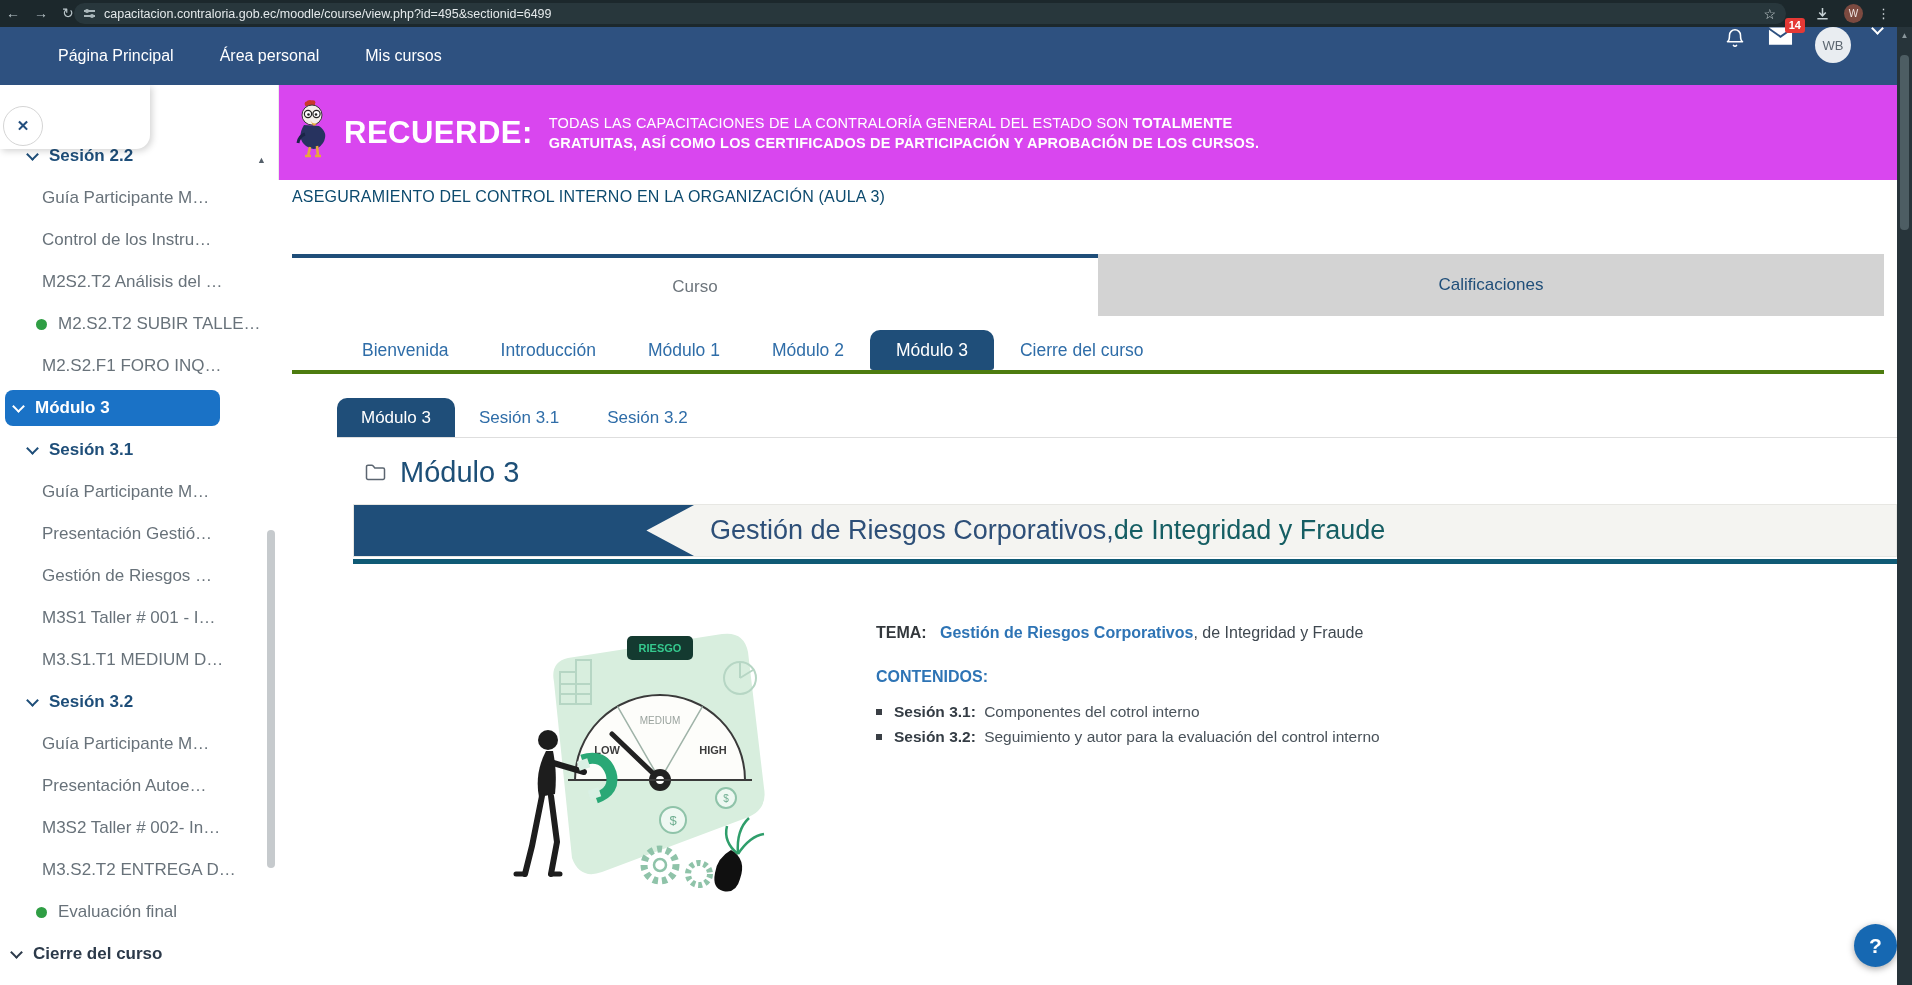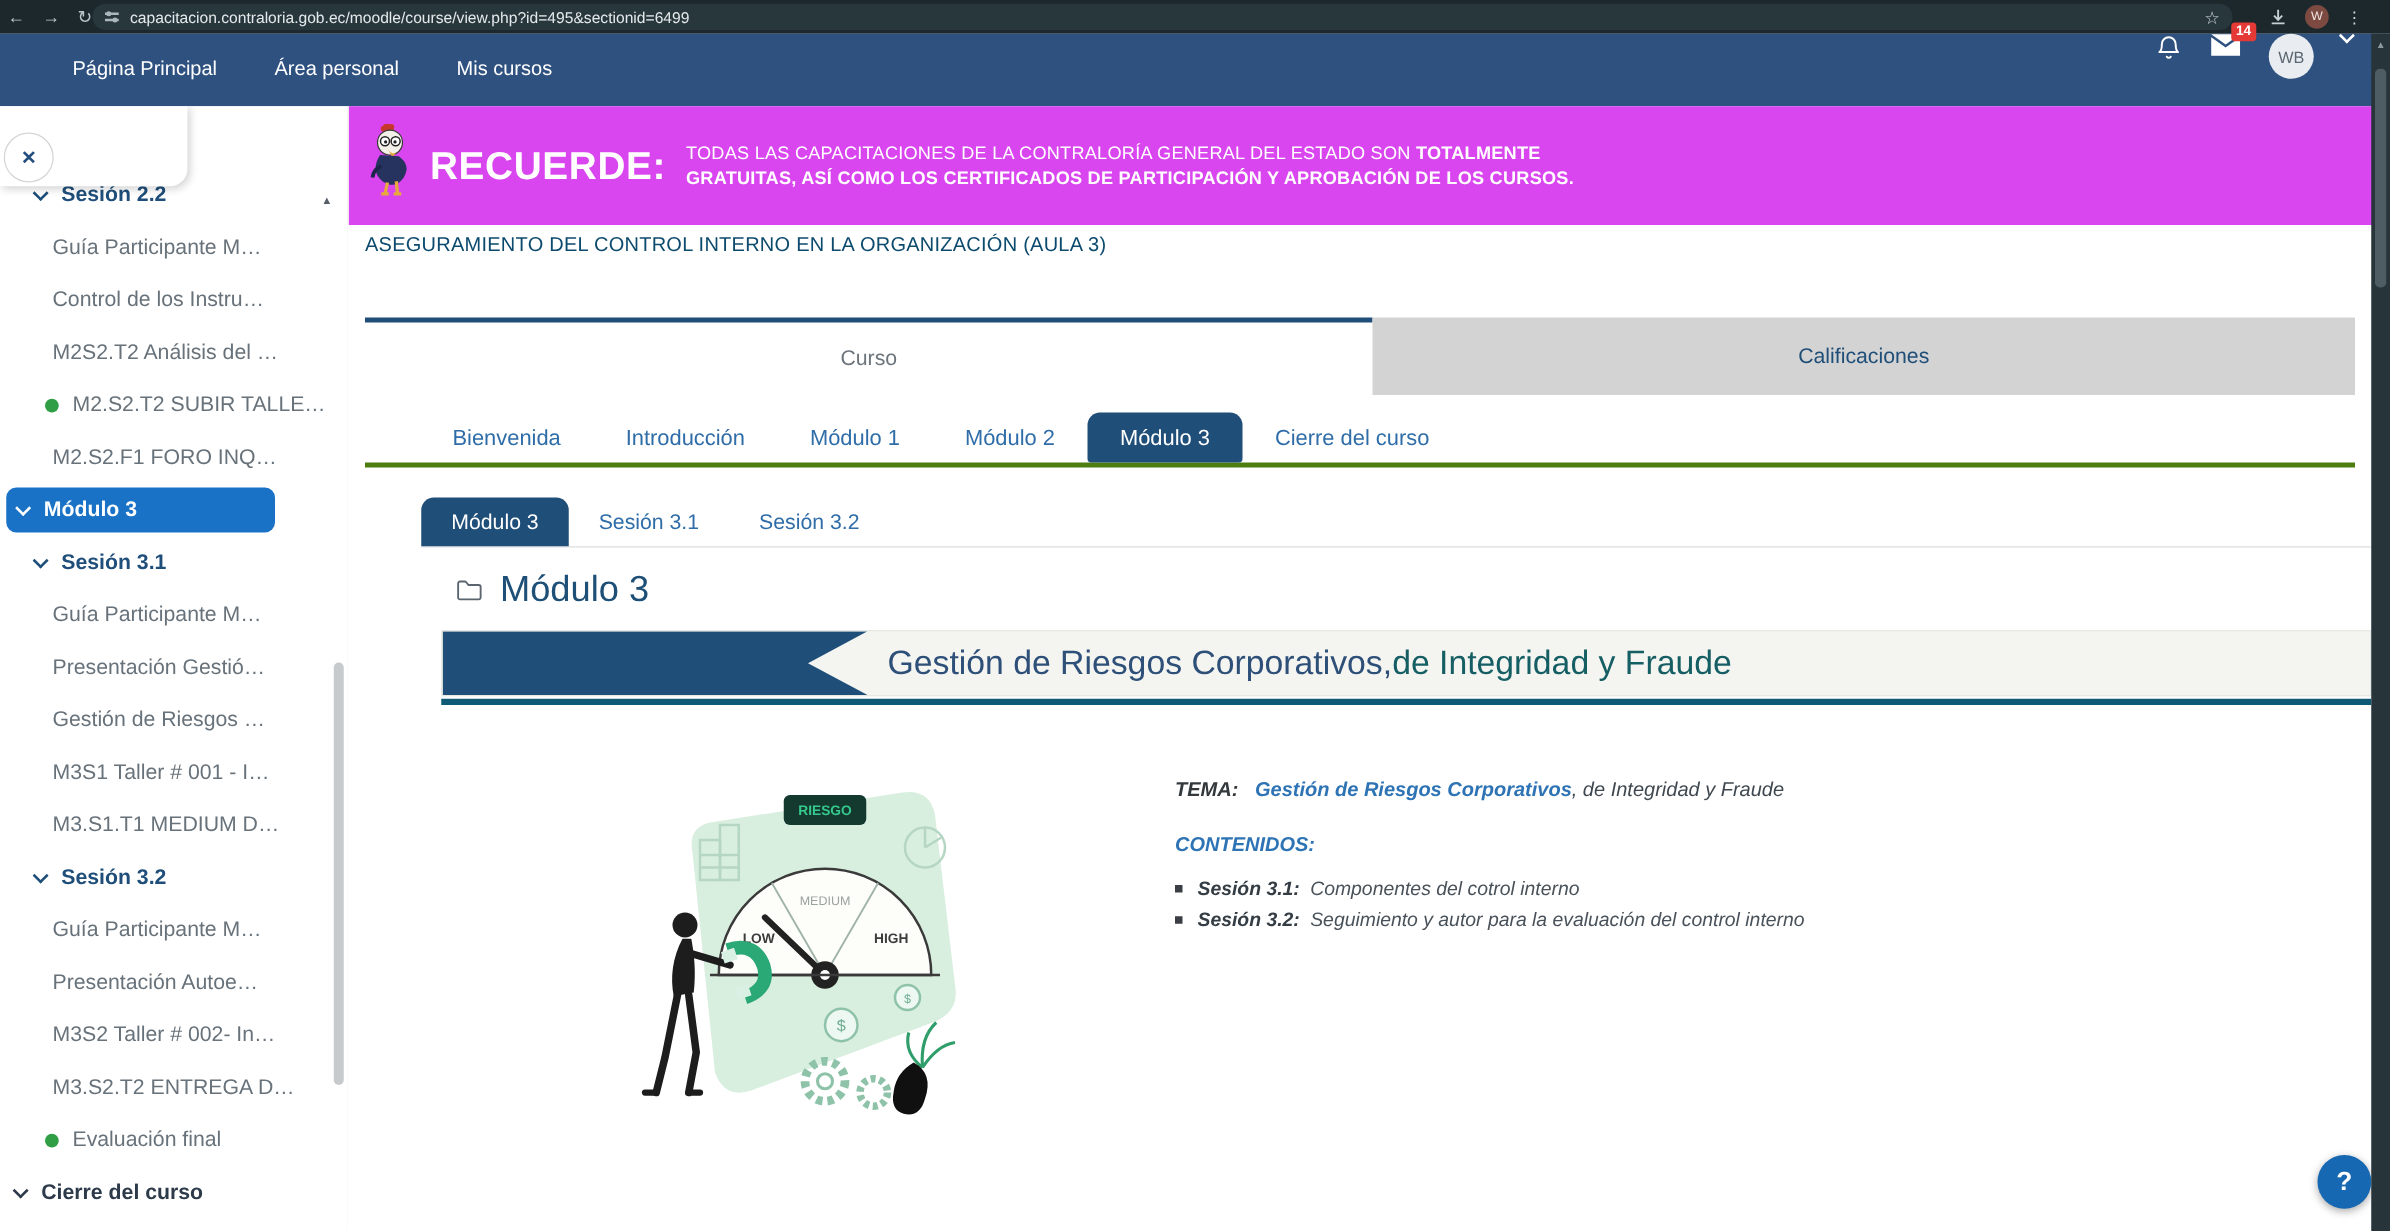--- a/index.html
+++ b/index.html
@@ -90,21 +90,21 @@
   .heading-text{font-size:29px;color:#1d4f77;}
   .ribbon{position:absolute;left:75px;top:324px;width:1544px;height:53px;background:#f4f4f1;border:1px solid #e7e7e3;
     box-sizing:border-box;}
   .ribbon-arrow{position:absolute;left:0;top:0;width:340px;height:100%;background:#1f4e79;
     clip-path:polygon(0 0,100% 0,86% 50%,100% 100%,0 100%);}
   .ribbon-text{position:absolute;left:356px;top:0;height:100%;display:flex;align-items:center;font-size:27px;white-space:nowrap;}
   .ribbon-primary{color:#2d4f78;}
   .ribbon-secondary{color:#155e63;}
   .ribbon-underline{position:absolute;left:75px;top:379px;width:1544px;height:5px;background:#0f5a75;}
   .illus{position:absolute;left:232px;top:440px;}
-  .content-text{position:absolute;left:662px;top:444px;width:920px;font-size:16px;color:#3f4850;font-style:italic;}
+  .content-text{position:absolute;left:598px;top:444px;width:920px;font-size:16px;color:#3f4850;}
   .tema-line .lbl{font-weight:700;color:#33383c;}
   .tema-line .bold-blue{font-weight:700;color:#2e74b5;}
   .contenidos{margin-top:26px;font-weight:700;color:#2e74b5;}
   .bullets{margin-top:16px;}
   .bullet{display:flex;align-items:baseline;margin-top:6px;font-size:15.5px;color:#49525a;line-height:19px;}
   .sq{flex:none;width:6px;height:6px;background:#3a3f45;margin-right:12px;position:relative;top:-2px;}
   .bullet b{color:#343c44;margin-right:4px;}
 
   
   .help-btn{position:absolute;left:1854px;top:924px;width:43px;height:43px;border-radius:50%;background:#1668b2;

